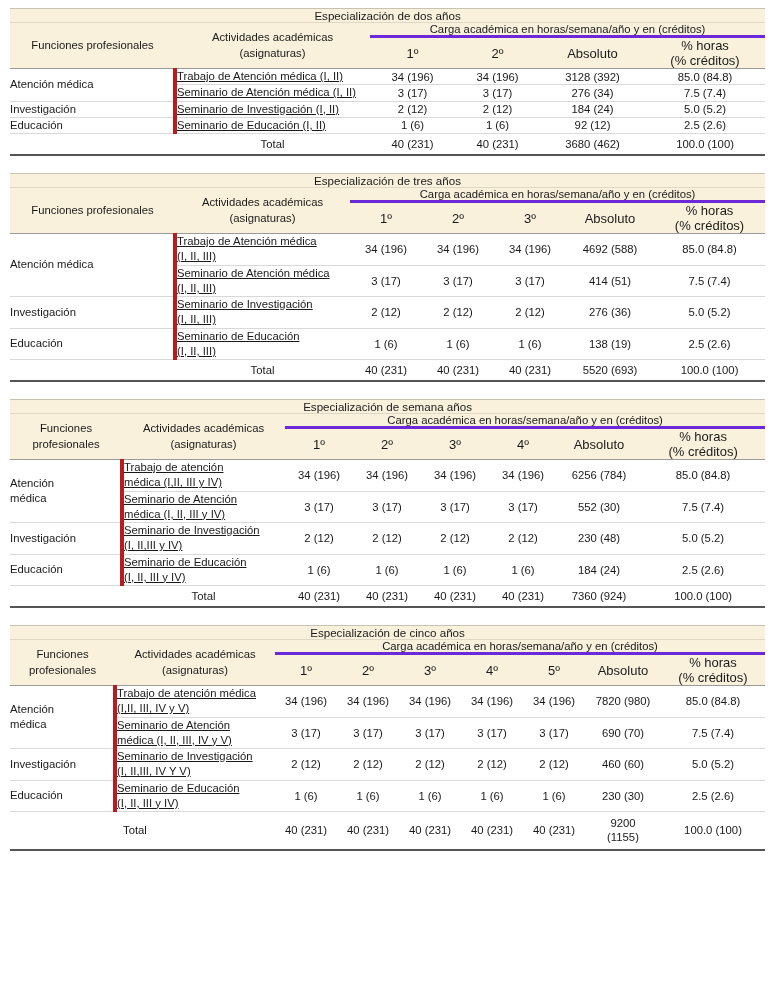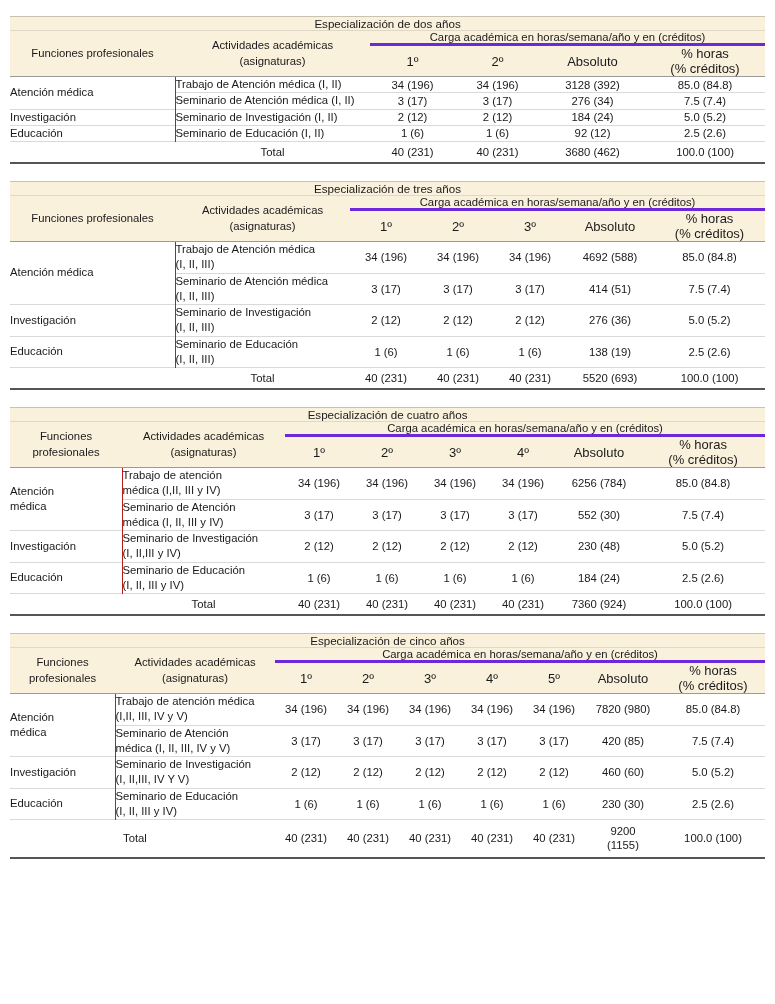--- a/index.html
+++ b/index.html
@@ -12,21 +12,21 @@
   }
   .page{width:775px;position:relative;overflow:hidden;}
 
   .clip-top{height:4px;overflow:hidden;position:relative;}
   .clip-top .ghost{
     font-size:8px;color:#8d8d86;text-align:center;
     position:absolute;left:0;right:0;top:-6px;white-space:nowrap;
     letter-spacing:.2px;
   }
 
-  .tbl-wrap{margin:12px 10px 17px 10px;}
+  .tbl-wrap{margin:4px 10px 17px 10px;}
   table.t{
     width:100%;
     border-collapse:collapse;
     table-layout:fixed;
     font-size:11.3px;
   }
   table.t td,table.t th{
     padding:0;
     vertical-align:middle;
     font-weight:normal;
@@ -72,21 +72,21 @@
     font-size:11.3px;
   }
   tbody tr:first-child td{border-top:1px solid #9a9a9a;}
   td.c1{
     text-align:left;padding-left:8px;line-height:1.35;
   }
   td.c2{
     text-align:left;padding-left:8px;padding-right:4px;line-height:1.35;
   }
   td.num{text-align:center;}
-  td.sep-left{border-left:1px solid #b91c1c;}
+  td.sep-left{border-left:4px solid #b91c1c;text-decoration:underline;}
   tr.total td{
     border-top:1px solid #d9d9d9;
     border-bottom:2px solid #555555;
     padding:4px 0;
   }
   tr.total td.lbl{text-align:center;}
   tr.total td.blank{border-left:none;}
   .stack{line-height:1.28;}
 </style>
 </head>
@@ -276,21 +276,21 @@
           <col style="width:163px">
       <col style="width:68px">
           <col style="width:68px">
           <col style="width:68px">
           <col style="width:68px">
       <col style="width:84px">
           <col style="width:124px">
     </colgroup>
     <thead>
       <tr class="hdr-title">
-        <td colspan="8">Especialización de cuatro años</td>
+        <td colspan="8">Especialización de semana años</td>
       </tr>
       <tr class="hdr-group">
         <td rowspan="2" class="rowspan-left two-line">
           <div>Funciones</div>
           <div>profesionales</div>
         </td>
         <td rowspan="2" class="rowspan-left two-line">
           <div>Actividades académicas</div>
           <div>(asignaturas)</div>
         </td>
@@ -439,21 +439,21 @@
       <tr>
         <td class="c2 sep-left">
           <div>Seminario de Atención</div>
           <div>médica (I, II, III, IV y V)</div>
         </td>
         <td class="num">3 (17)</td>
         <td class="num">3 (17)</td>
         <td class="num">3 (17)</td>
         <td class="num">3 (17)</td>
         <td class="num">3 (17)</td>
-        <td class="num">420 (85)</td>
+        <td class="num">690 (70)</td>
         <td class="num">7.5 (7.4)</td>
       </tr>
       <tr>
         <td class="c1">Investigación</td>
         <td class="c2 sep-left">
           <div>Seminario de Investigación</div>
           <div>(I, II,III, IV Y V)</div>
         </td>
         <td class="num">2 (12)</td>
         <td class="num">2 (12)</td>

